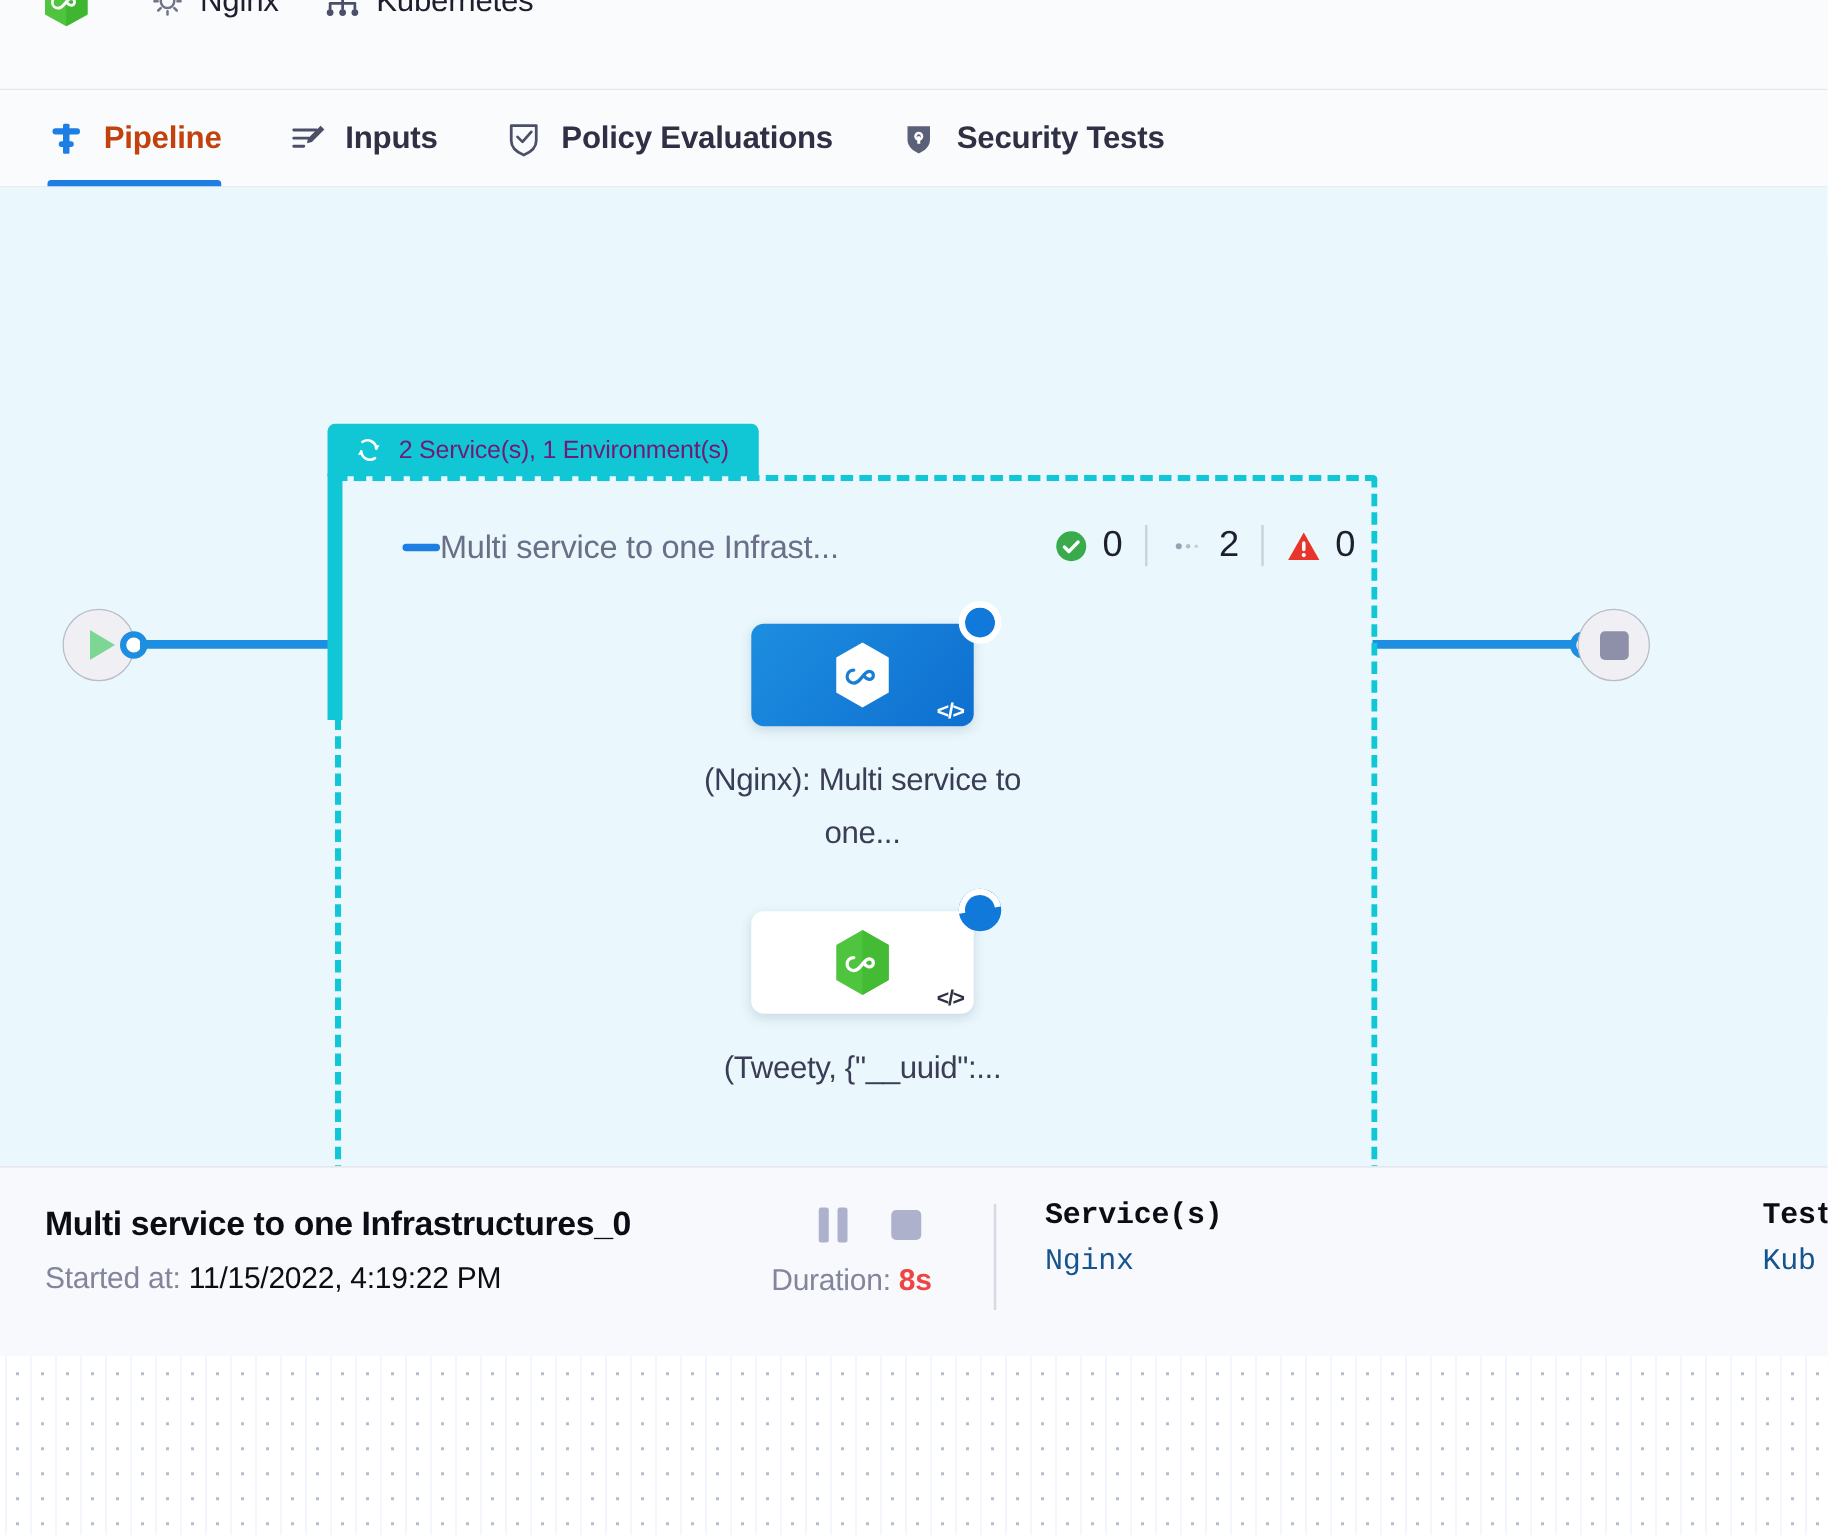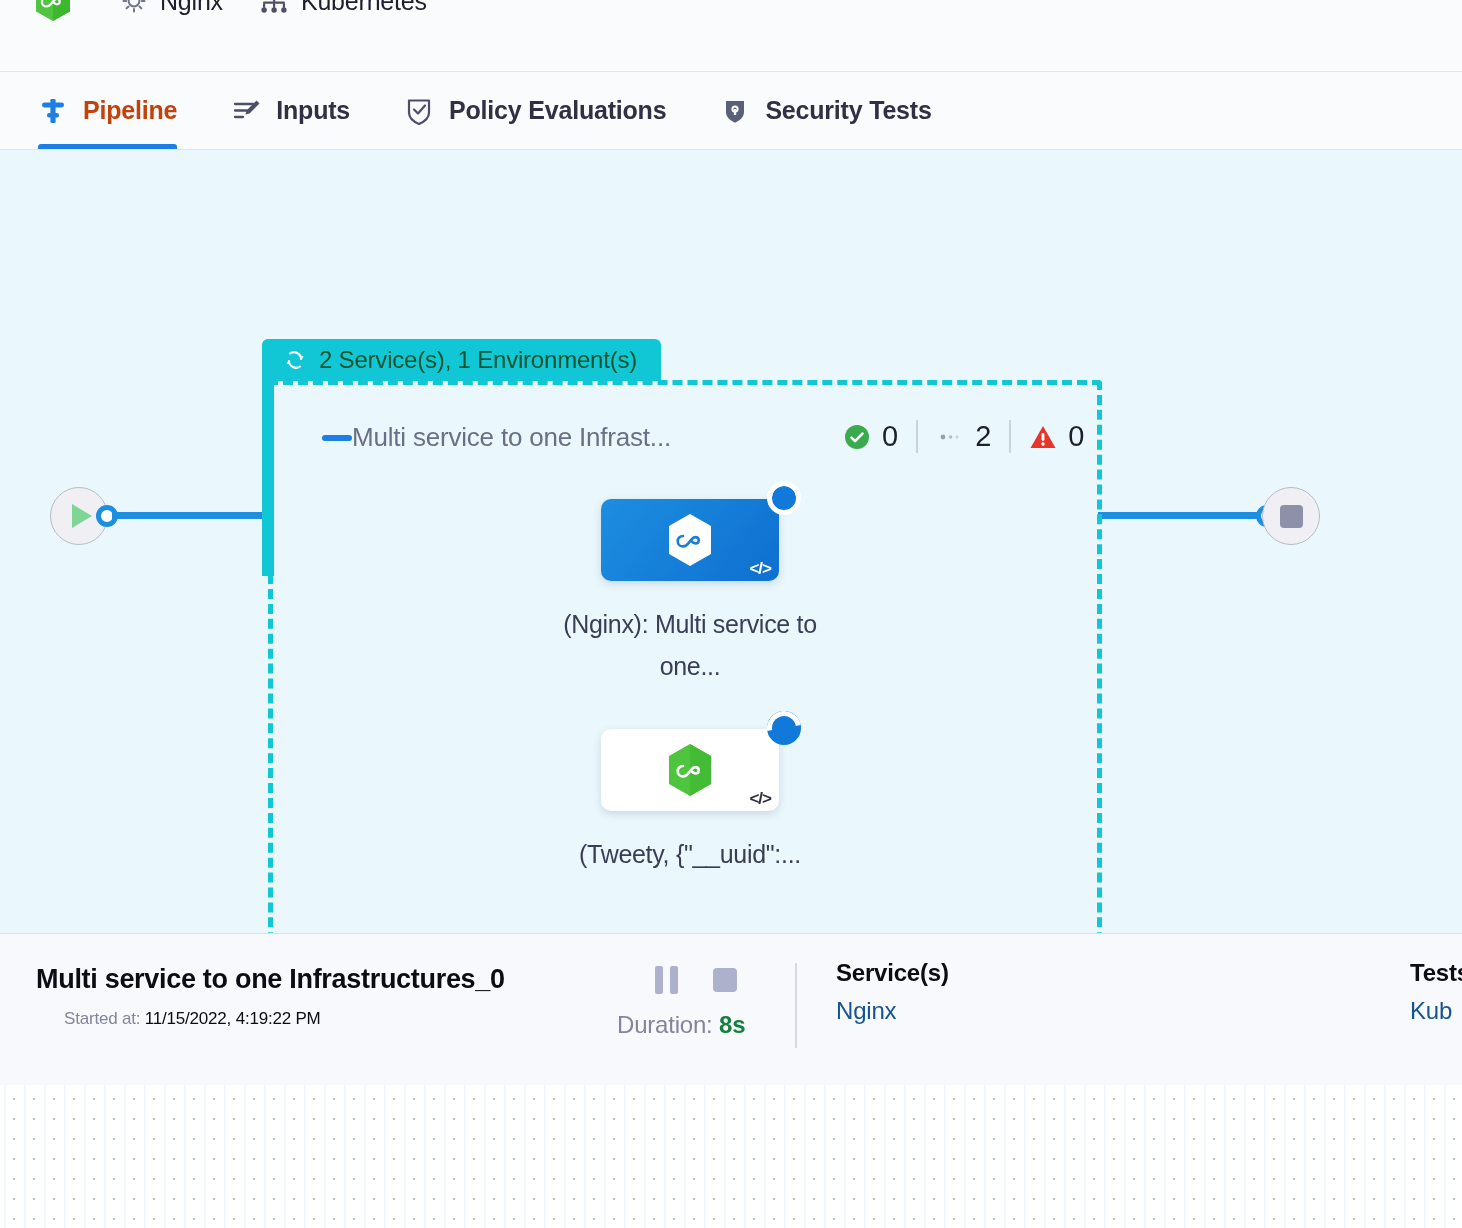--- a/index.html
+++ b/index.html
@@ -92,21 +92,21 @@
 
   
   .group-tab {
     position: absolute; left: 262px; top: 189px;
     height: 42px; background: #12c7d5;
     border-radius: 6px 6px 0 0;
     display: flex; align-items: center; gap: 11px;
     padding: 0 24px 0 20px;
   }
   .group-tab-label {
-    font-size: 24px; color: #14532d; font-weight: 400;
+    font-size: 20px; color: #701a75; font-weight: 400;
     letter-spacing: -0.2px; white-space: nowrap;
   }
   .loop-icon { width: 26px; height: 26px; display: block; flex: none; }
 
   .group-strip {
     position: absolute; left: 262px; top: 229px;
     width: 12px; height: 197px; background: #12c7d5;
   }
   .group-box {
     position: absolute; left: 268px; top: 230px;
@@ -185,37 +185,37 @@
     border-top: 1px solid #dfe0ea;
     border-bottom: 1px solid #dfe0ea;
     overflow: hidden;
   }
   .detail-title {
     position: absolute; left: 36px; top: 30px;
     font-size: 27px; font-weight: 700; color: #0b0c14; letter-spacing: -0.3px;
   }
   .detail-sub {
     position: absolute; left: 36px; top: 75px;
-    font-size: 17px; color: #0b0c14; letter-spacing: -0.2px; margin-left: 28px;
+    font-size: 24px; color: #0b0c14; letter-spacing: -0.2px;
   }
   .muted { color: #82859c; }
 
   .run-controls { position: absolute; left: 655px; top: 32px; display: flex; gap: 34px; align-items: center; }
   .pause-icon { width: 24px; height: 28px; display: flex; gap: 7px; }
   .pause-icon i { display: block; width: 8px; height: 28px; background: #adb1cb; border-radius: 2px; }
   .stop-icon { width: 24px; height: 24px; background: #adb1cb; border-radius: 4px; }
   .duration {
     position: absolute; left: 617px; top: 77px;
     font-size: 24px; color: #82859c; letter-spacing: -0.2px;
   }
-  .duration b { color: #15803d; font-weight: 700; }
+  .duration b { color: #ef4444; font-weight: 700; }
 
   .vsep { position: absolute; left: 795px; top: 963px; width: 2px; height: 85px; background: #d6d8e3; }
 
-  .meta-col { position: absolute; top: 25px; }
+  .meta-col { position: absolute; top: 25px; font-family: Liberation Mono, monospace; }
   #meta-services { left: 836px; }
   #meta-envs { left: 1410px; }
   .meta-head {
     font-size: 24px; font-weight: 700; color: #0b0c14;
     letter-spacing: -0.2px; white-space: nowrap;
   }
   .meta-link {
     margin-top: 10px; font-size: 24px; color: #16548f;
     letter-spacing: -0.2px; white-space: nowrap; cursor: pointer;
   }

